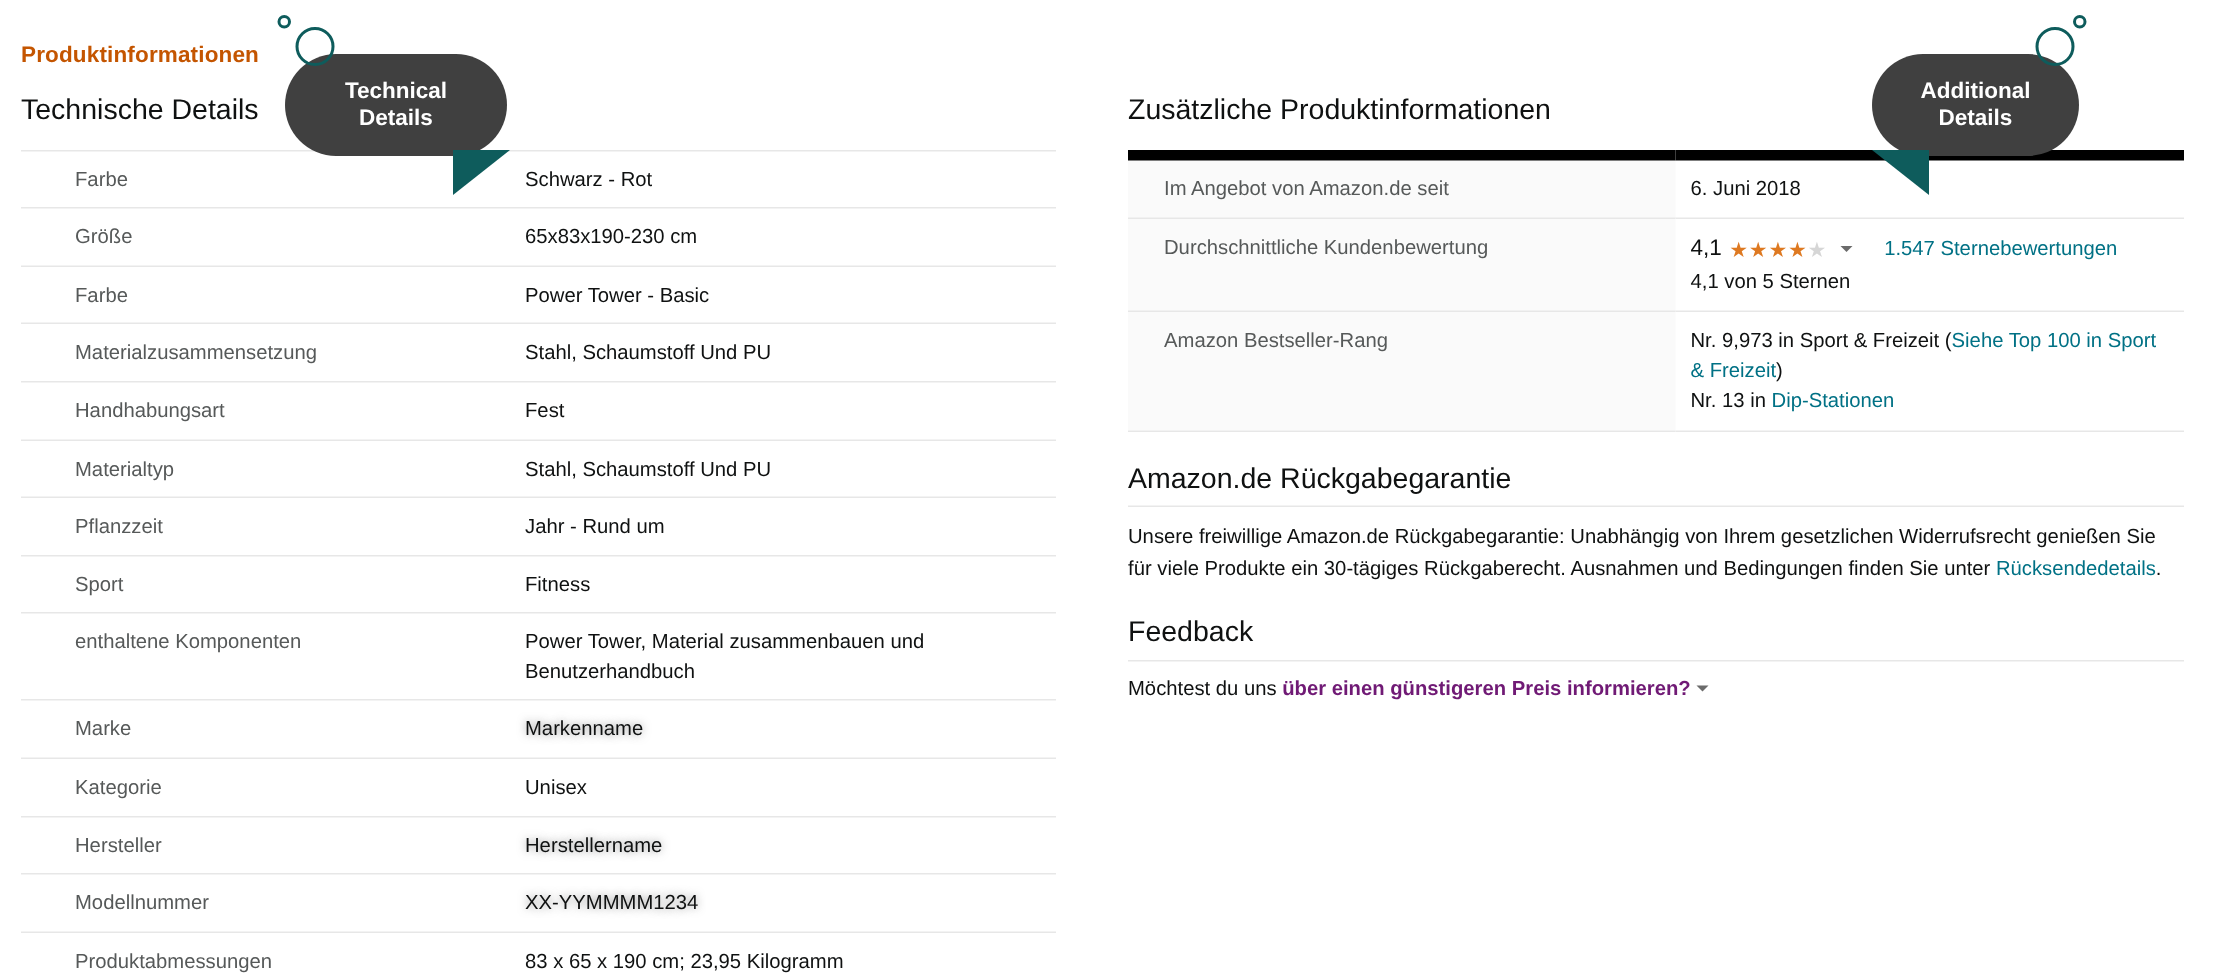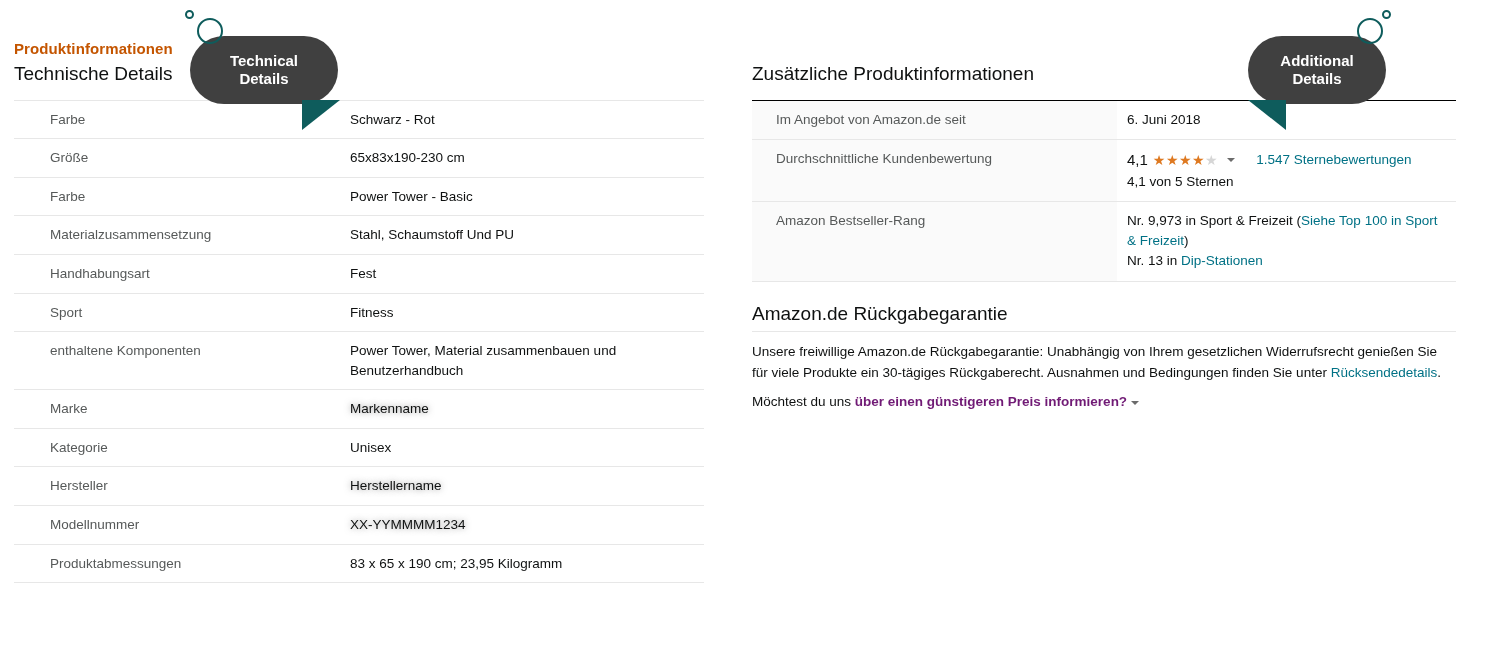--- a/index.html
+++ b/index.html
@@ -14,21 +14,21 @@
     position: relative;
     font-family: "Liberation Sans", sans-serif;
     color: #0F1111;
     overflow: hidden;
   }
 
   
   .section-label {
     position: absolute;
     left: 14px;
-    top: 40px;
+    top: 28px;
     font-size: 15px;
     font-weight: bold;
     color: #C45500;
     letter-spacing: .1px;
   }
 
   .col-left {
     position: absolute;
     left: 14px;
     top: 62px;
@@ -87,21 +87,21 @@
     user-select: none;
   }
 
   
   table.addl {
     width: 100%;
     border-collapse: collapse;
     font-size: 13.5px;
   }
   table.addl tr { border-bottom: 1px solid #e7e7e7; }
-  table.addl tr.top-line { border-top: 1px solid #000000; }
+  table.addl tr.top-line { border-top: 7px solid #000000; }
   table.addl th {
     text-align: left;
     font-weight: normal;
     color: #565959;
     padding: 9px 10px 9px 24px;
     width: 365px;
     vertical-align: top;
     background: #fafafa;
     line-height: 1.45;
   }
@@ -219,20 +219,28 @@
         <th>Farbe</th>
         <td>Power Tower - Basic</td>
       </tr>
       <tr>
         <th>Materialzusammensetzung</th>
         <td>Stahl, Schaumstoff Und PU</td>
       </tr>
       <tr>
         <th>Handhabungsart</th>
         <td>Fest</td>
+      </tr>
+      <tr>
+        <th>Materialtyp</th>
+        <td>Stahl, Schaumstoff Und PU</td>
+      </tr>
+      <tr>
+        <th>Pflanzzeit</th>
+        <td>Jahr - Rund um</td>
       </tr>
       <tr>
         <th>Sport</th>
         <td>Fitness</td>
       </tr>
       <tr>
         <th>enthaltene Komponenten</th>
         <td style="max-width:300px">Power Tower, Material zusammenbauen und Benutzerhandbuch</td>
       </tr>
       <tr>
@@ -295,20 +303,21 @@
         </td>
       </tr>
     </tbody>
   </table>
 
   <h2 class="sub-title">Amazon.de Rückgabegarantie</h2>
   <div class="guarantee-text">
     <span>Unsere freiwillige Amazon.de Rückgabegarantie: Unabhängig von Ihrem gesetzlichen Widerrufsrecht genießen Sie für viele Produkte ein 30-tägiges Rückgaberecht. Ausnahmen und Bedingungen finden Sie unter </span><span class="link">Rücksendedetails</span><span>.</span>
   </div>
 
+  <h2 class="sub-title">Feedback</h2>
   <div class="feedback-line">
     <span>Möchtest du uns </span><span class="bold-link">über einen günstigeren Preis informieren?</span><span class="caret-down"></span>
   </div>
 </div>
 
 <div class="bub bub-a"></div>
 <div class="bub bub-b"></div>
 <div class="callout callout-1">
   <div>Technical</div>
   <div>Details</div>

